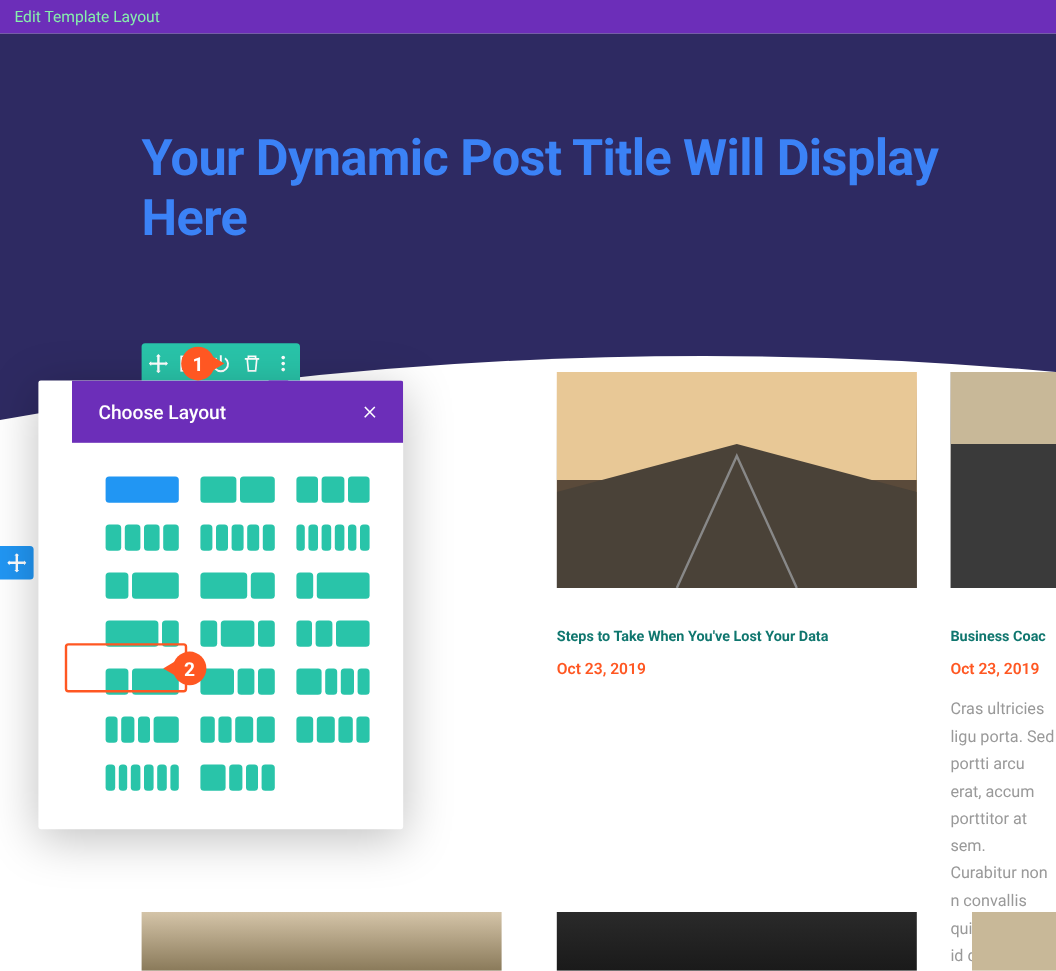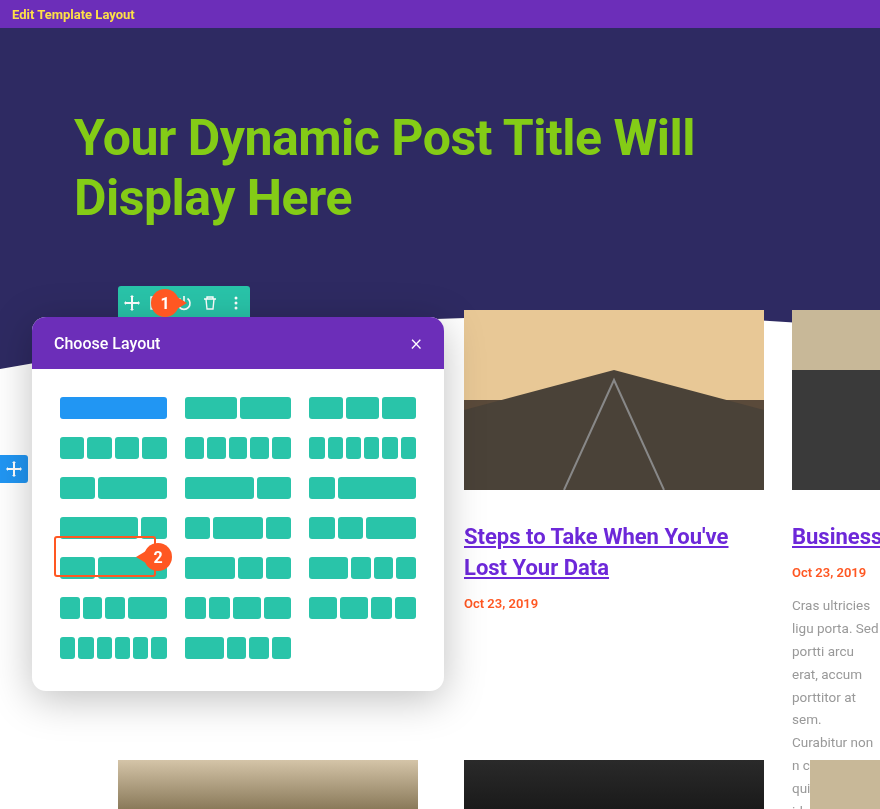--- a/index.html
+++ b/index.html
@@ -1,33 +1,33 @@
 <!DOCTYPE html>
 <html><head>
   <meta charset="utf-8">
   <style>
     * { margin: 0; padding: 0; box-sizing: border-box; }
     body { font-family: -apple-system, BlinkMacSystemFont, "Segoe UI", Roboto, Helvetica, Arial, sans-serif; width: 880px; height: 809px; overflow: hidden; background: #fff; position: relative; }
     
     .topbar { height: 28px; background: #6c2eb9; display: flex; align-items: center; padding: 0 12px; }
-    .topbar-title { color: #fde047; font-size: 13px; font-weight: 700; }
+    .topbar-title { color: #86efac; font-size: 13px; font-weight: 400; }
     
     .hero { background: #2e2a62; padding: 80px 0 180px 0; position: relative; }
-    .hero-title { color: #84cc16; font-size: 50px; font-weight: 700; line-height: 1.2; margin-left: 74px; max-width: 700px; letter-spacing: -0.5px; }
+    .hero-title { color: #3b82f6; font-size: 42px; font-weight: 700; line-height: 1.2; margin-left: 118px; max-width: 700px; letter-spacing: -0.5px; }
     
     .hero-curve { position: absolute; bottom: -1px; left: 0; width: 100%; height: 120px; }
     
     .toolbar { position: absolute; top: 286px; left: 118px; height: 34px; background: #29c4a9; border-radius: 3px; display: flex; align-items: center; padding: 0 6px; gap: 10px; z-index: 5; }
     .tb-icon { width: 16px; height: 16px; color: #fff; display: flex; align-items: center; justify-content: center; cursor: pointer; }
     .tb-icon svg { width: 16px; height: 16px; }
     
     .add-btn { position: absolute; left: 0; top: 455px; width: 28px; height: 28px; background: #2196f3; display: flex; align-items: center; justify-content: center; border-radius: 0 3px 3px 0; cursor: pointer; z-index: 3; }
     .add-btn svg { width: 16px; height: 16px; color: #fff; }
     
-    .modal { position: absolute; top: 317px; left: 32px; width: 412px; background: #fff; border-radius: 14px; box-shadow: 0 8px 40px rgba(0,0,0,0.25); z-index: 10; overflow: hidden; }
+    .modal { position: absolute; top: 317px; left: 32px; width: 304px; background: #fff; border-radius: 2px; box-shadow: 0 8px 40px rgba(0,0,0,0.25); z-index: 10; overflow: hidden; padding-left: 28px; }
     .modal-arrow { position: absolute; top: -8px; left: 190px; width: 0; height: 0; border-left: 10px solid transparent; border-right: 10px solid transparent; border-bottom: 10px solid #6c2eb9; }
     .modal-header { height: 52px; background: #6c2eb9; display: flex; align-items: center; justify-content: space-between; padding: 0 22px; }
     .modal-title { color: #fff; font-size: 16px; font-weight: 500; }
     .modal-close { color: #fff; cursor: pointer; font-size: 22px; font-weight: 300; line-height: 1; }
     
     .layouts { padding: 28px 28px 32px 28px; display: grid; grid-template-columns: repeat(3, 1fr); gap: 18px 18px; }
     .layout-opt { height: 22px; display: flex; gap: 3px; cursor: pointer; }
     .lc { background: #29c4a9; border-radius: 3px; }
     .layout-opt.selected .lc { background: #2196f3; }
     
@@ -35,21 +35,21 @@
     .marker:before { content: ""; position: absolute; left: -8px; top: 50%; transform: translateY(-50%); border-right: 10px solid #ff5722; border-top: 6px solid transparent; border-bottom: 6px solid transparent; }
     .marker.m1 { top: 289px; left: 151px; border-radius: 50%; width: 28px; }
     .marker.m1:before { left: auto; right: -8px; border-right: none; border-left: 10px solid #ff5722; }
     .marker.m2 { top: 543px; left: 144px; width: 28px; border-radius: 50%; }
     
     .highlight-box { position: absolute; top: 536px; left: 54px; width: 102px; height: 41px; border: 2px solid #ff5722; border-radius: 3px; z-index: 15; pointer-events: none; }
     
     .posts-area { position: absolute; top: 310px; left: 0; right: 0; display: flex; gap: 28px; padding-left: 118px; z-index: 1; }
     .post-card { width: 300px; }
     .post-img { width: 300px; height: 180px; background: #888; display: block; position: relative; overflow: hidden; }
-    .post-title { font-size: 22px; font-weight: 700; color: #6d28d9; margin-top: 32px; line-height: 1.4; text-decoration: underline; }
+    .post-title { font-size: 12px; font-weight: 700; color: #0f766e; margin-top: 32px; line-height: 1.4; }
     .post-date { color: #ff5722; font-size: 13px; font-weight: 600; margin-top: 12px; }
     .post-excerpt { color: #999; font-size: 13.5px; line-height: 1.7; margin-top: 14px; }
     
     .post-card.c1 .post-img { background: linear-gradient(#e8d4b8 0%, #c9a876 100%); }
     .post-card.c2 .post-img { background: linear-gradient(#f4c896 0%, #8b6f47 50%, #4a4a4a 100%); }
     .post-card.c3 .post-img { background: linear-gradient(#d4c4a8 0%, #3a3a3a 60%); }
     .post-card.c2 { margin-left: 18px; }
     
     .posts-row2 { position: absolute; top: 760px; left: 118px; right: 0; display: flex; gap: 46px; z-index: 1; }
     .posts-row2 .post-img { height: 49px; }

